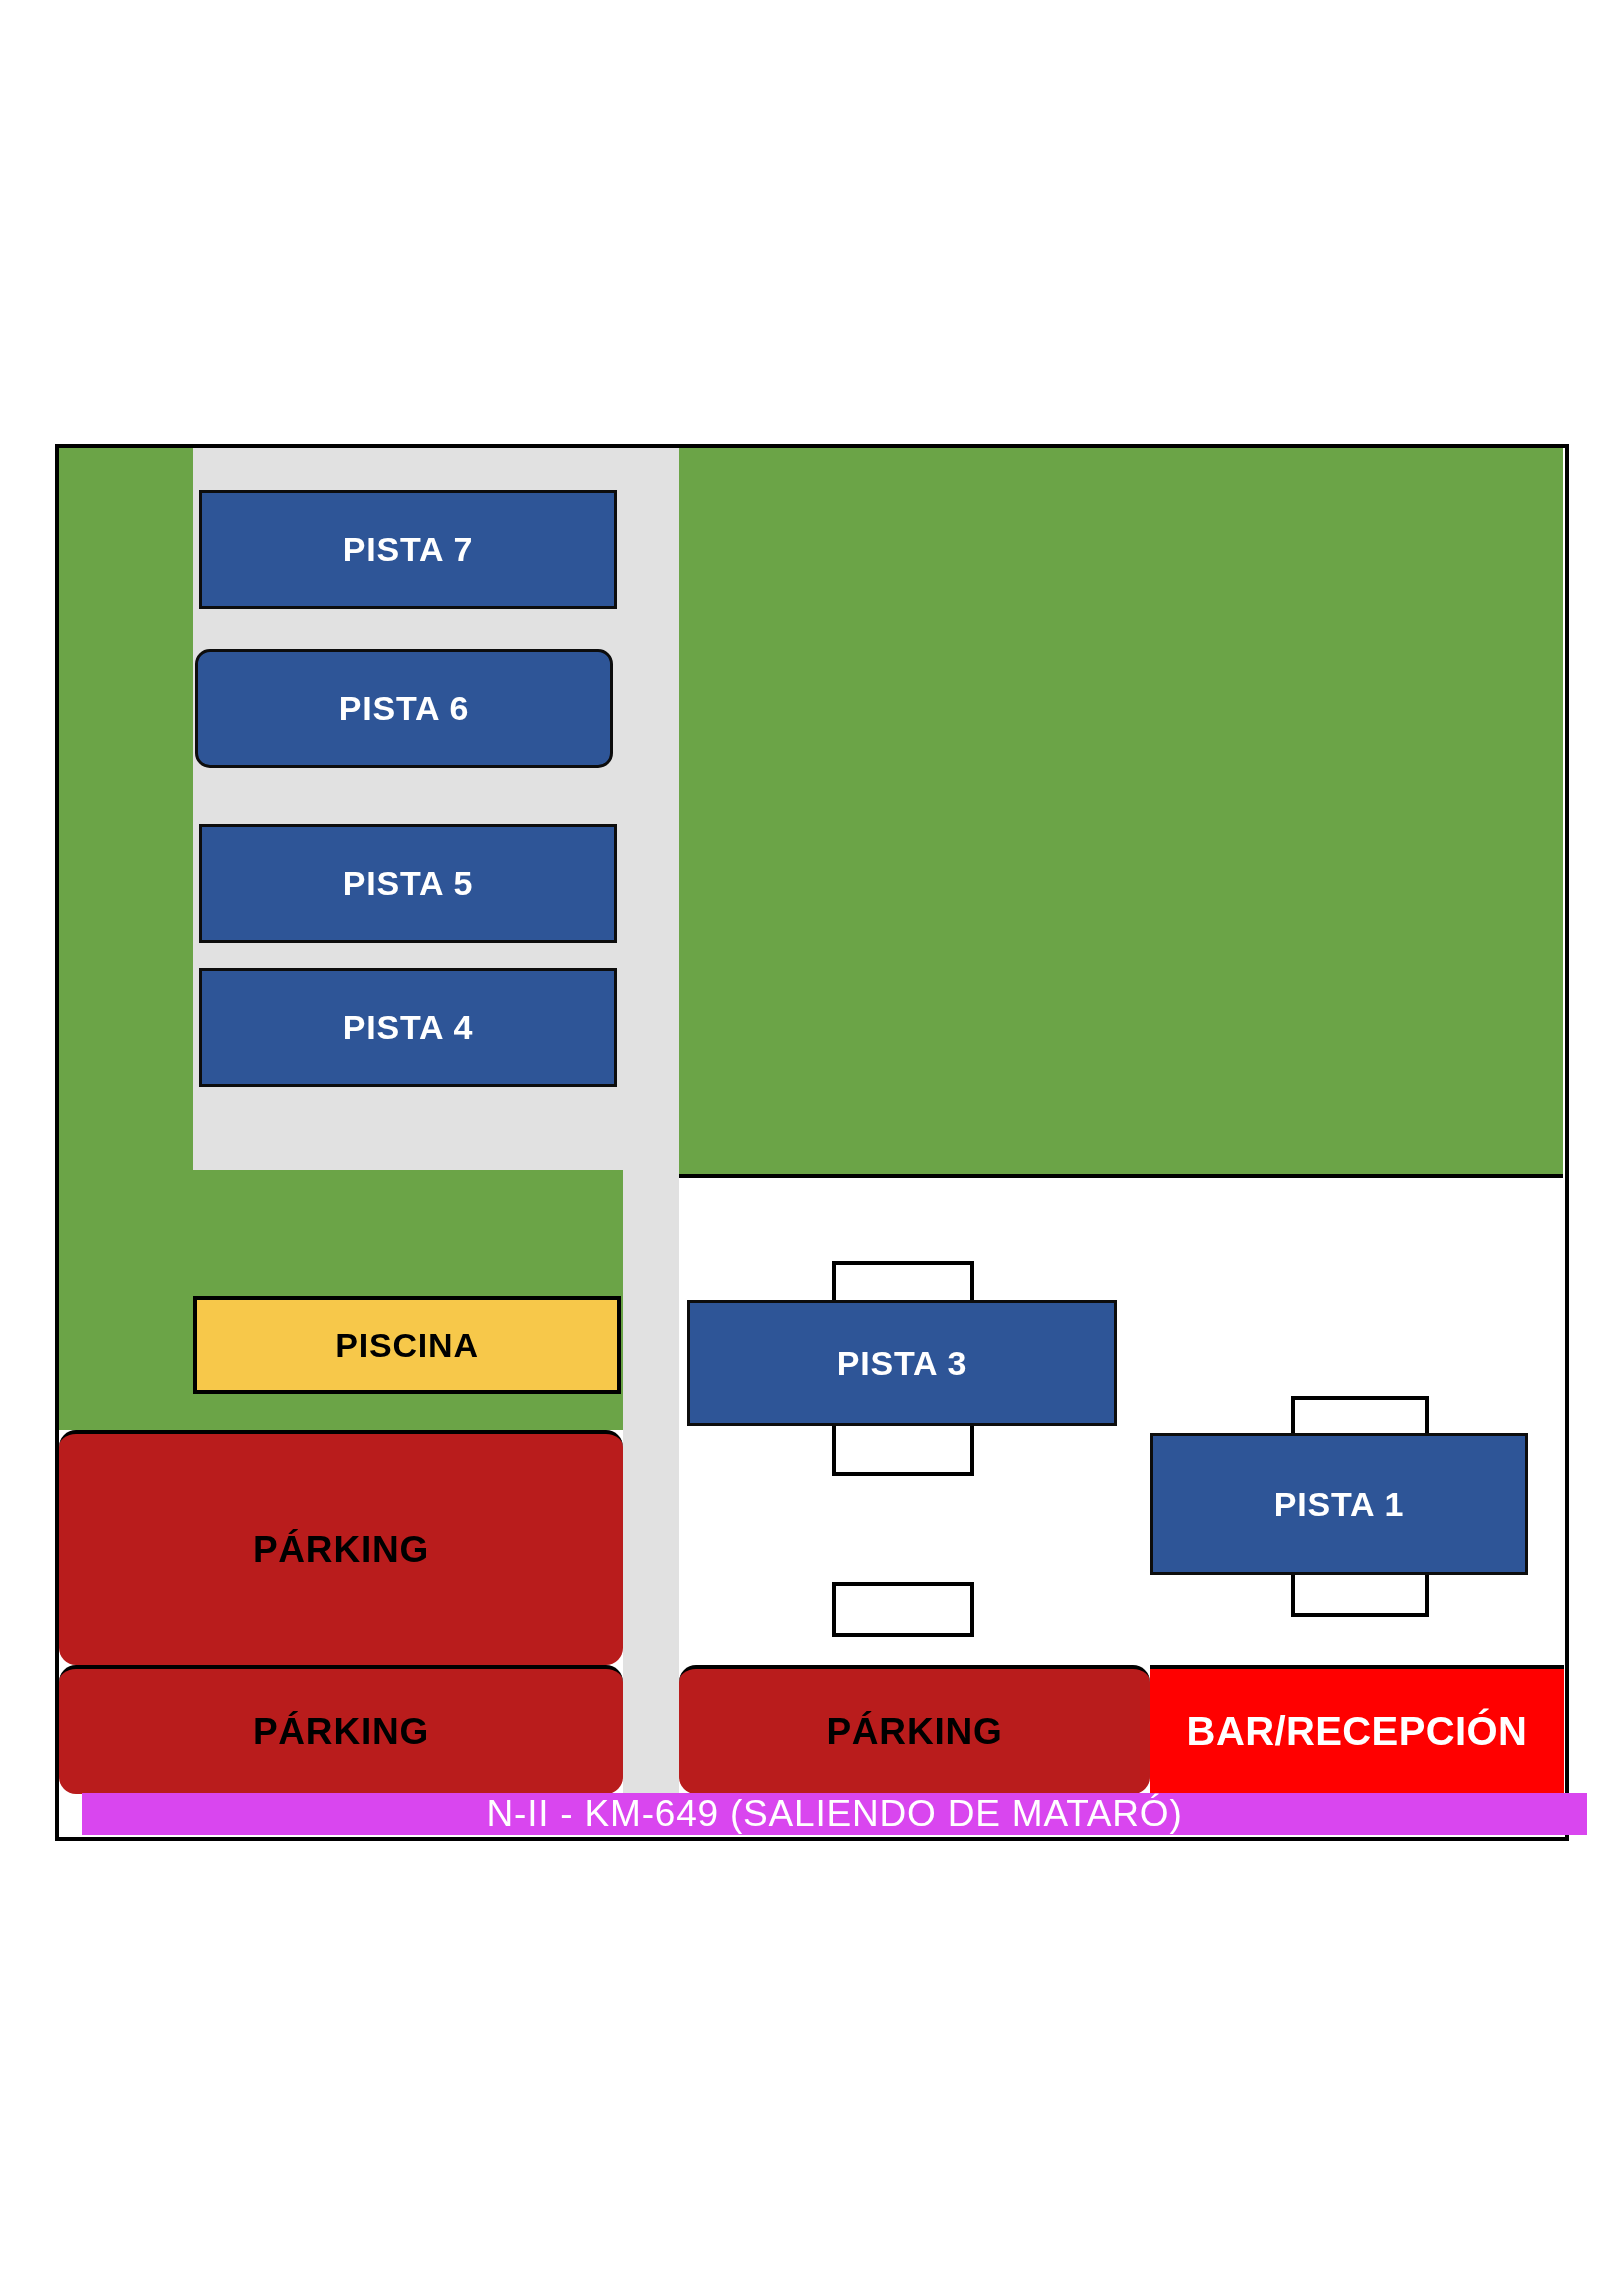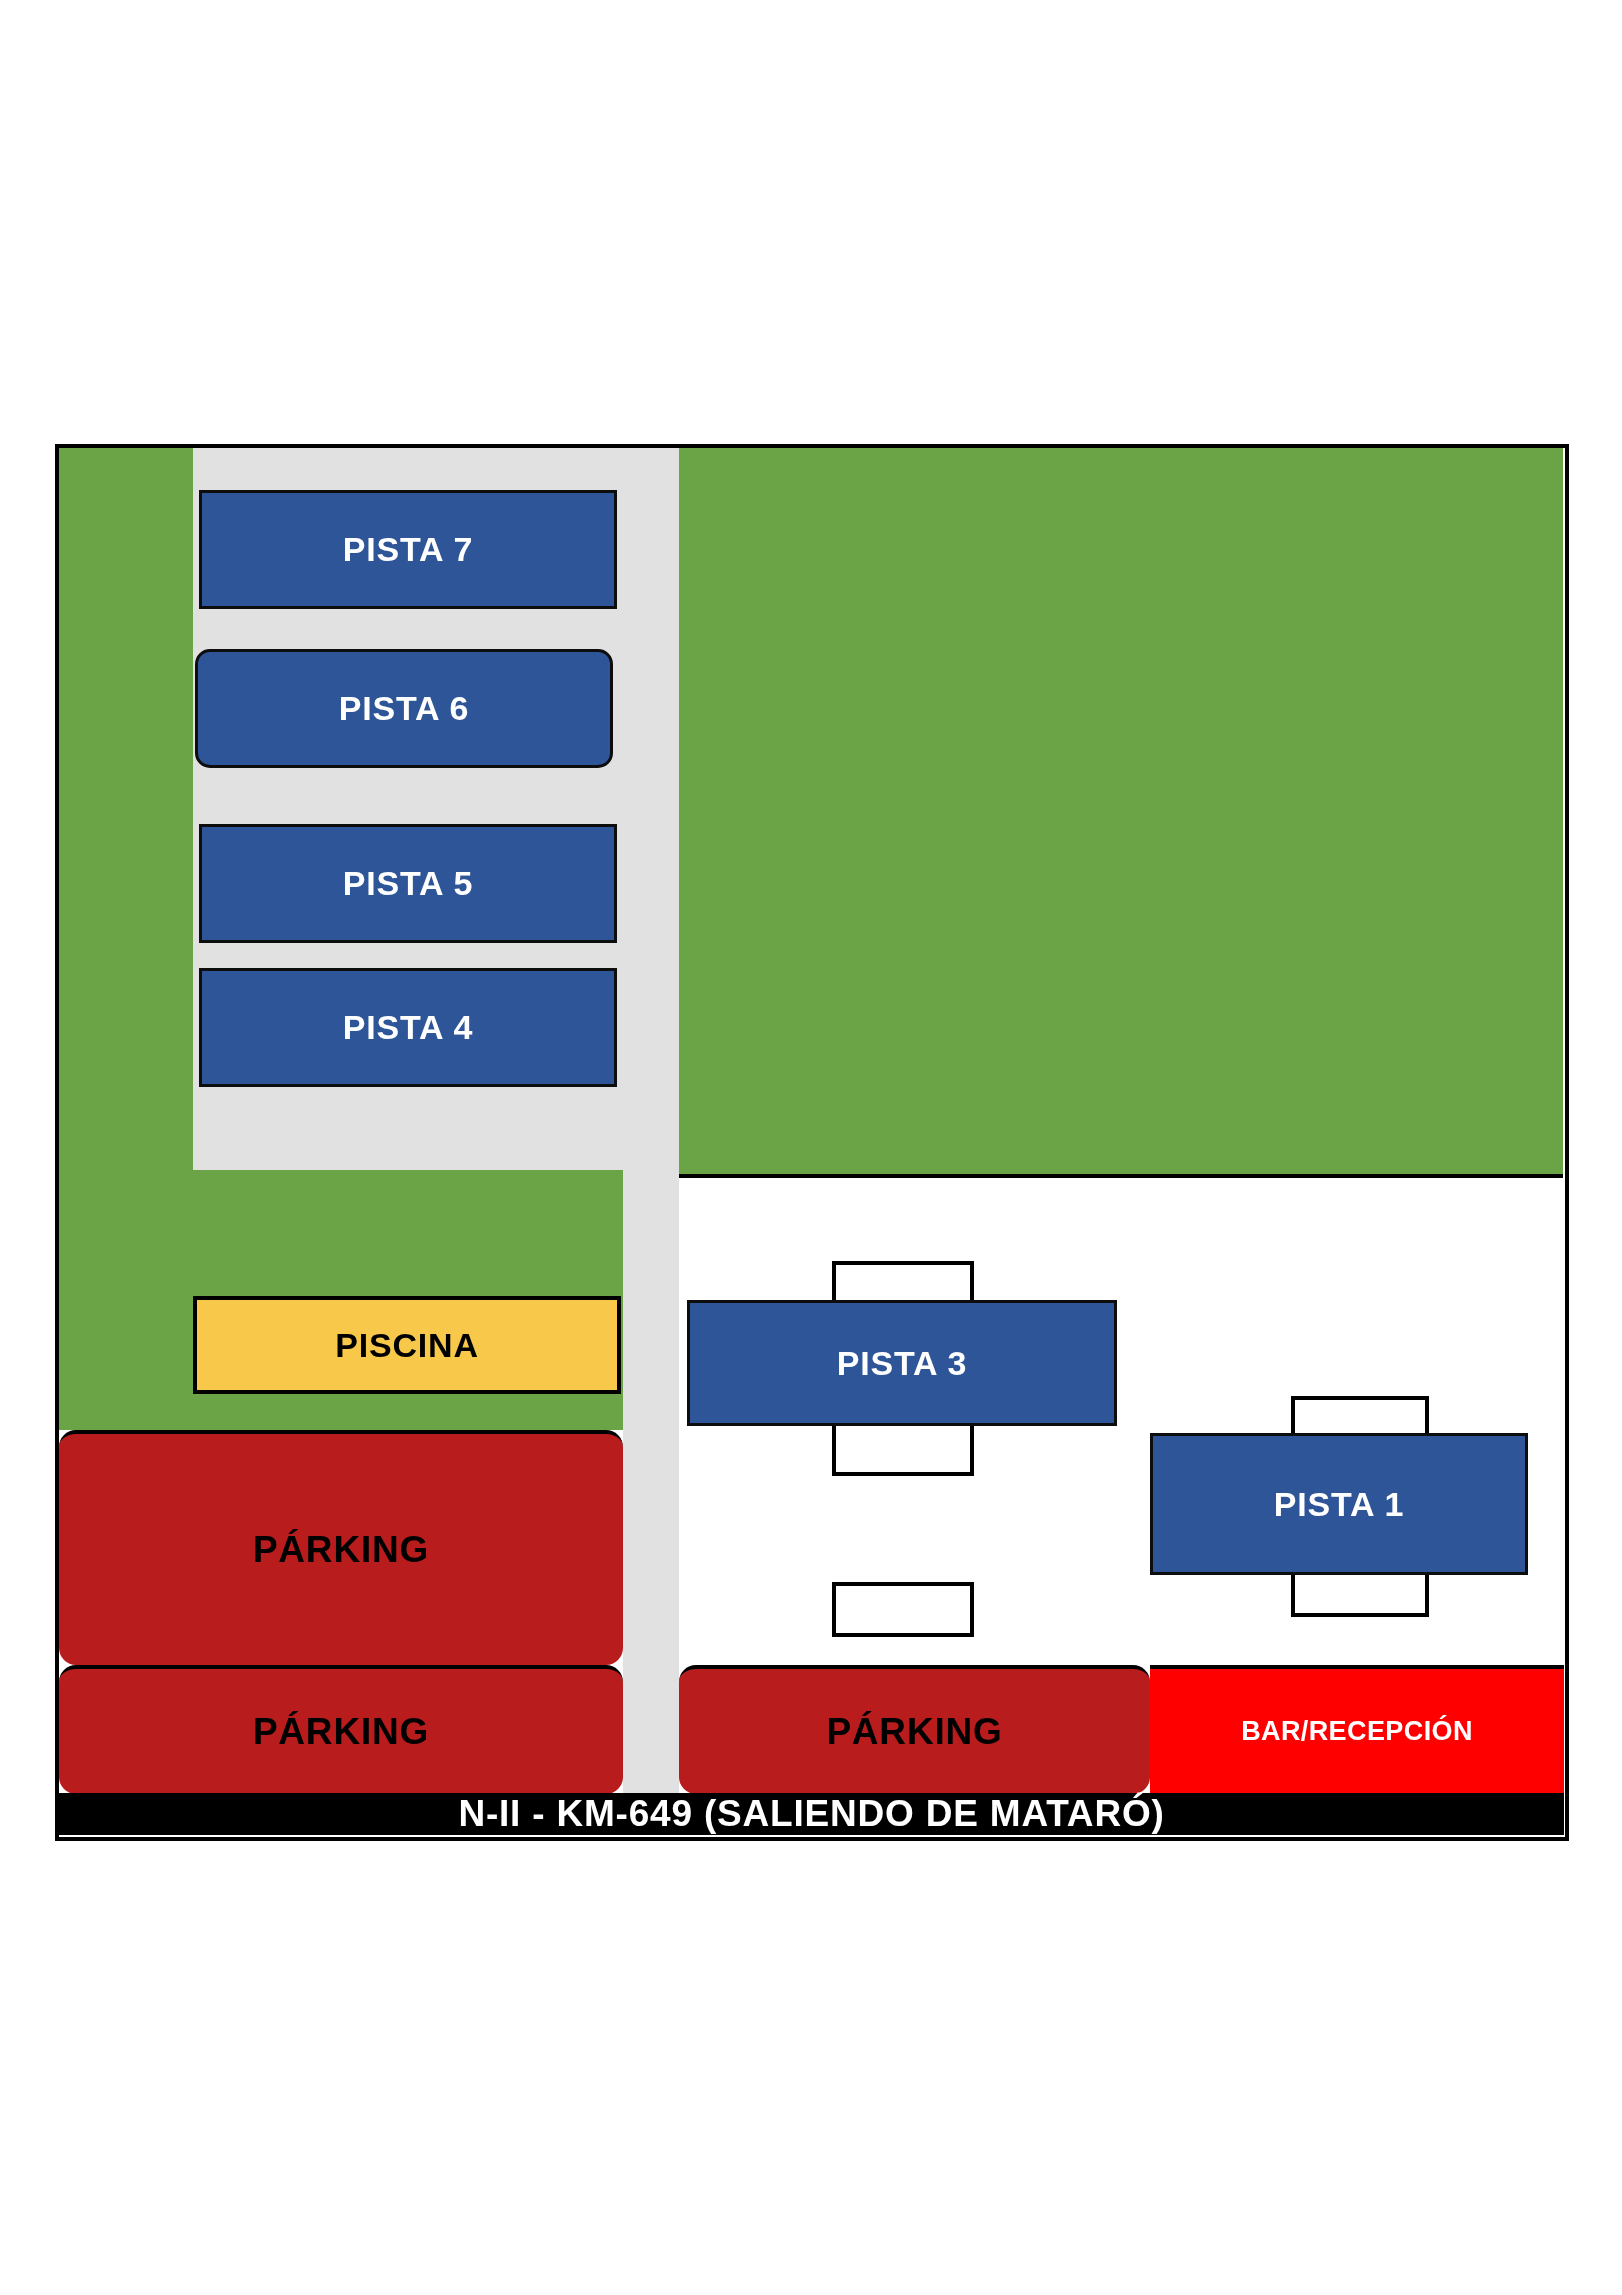--- a/index.html
+++ b/index.html
@@ -57,31 +57,32 @@
     font-size: 37px;
     letter-spacing: 0.8px;
     z-index: 1;
     border-radius: 17px;
   }
   .bar {
     background: #FF0000;
     border-top: 4.8px solid #000;
     color: #ffffff;
     font-weight: 700;
-    font-size: 27px;
+    font-size: 40px;
     letter-spacing: 0.4px;
     z-index: 1;
   }
   .roadband {
-    background: #000000;
+    background: #d946ef;
     color: #ffffff;
-    font-weight: 700;
+    font-weight: 400;
     font-size: 37px;
     letter-spacing: 0.8px;
     z-index: 4;
+    margin-left: 23px;
   }
 </style>
 </head>
 <body>
 
 <div class="canvas">
   <div class="plan">
 
     <div class="abs grass" style="left:0; top:0; width:564px; height:982px;"></div>
     <div class="abs grass" style="left:620px; top:0; width:884px; height:730px; border-bottom:4.8px solid #000;"></div>

